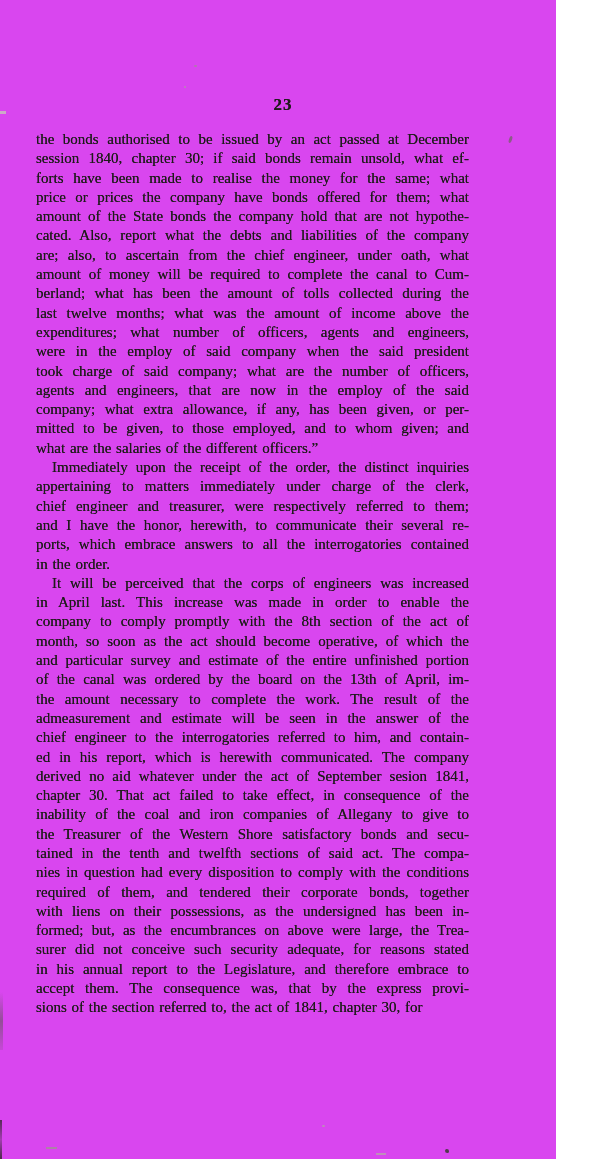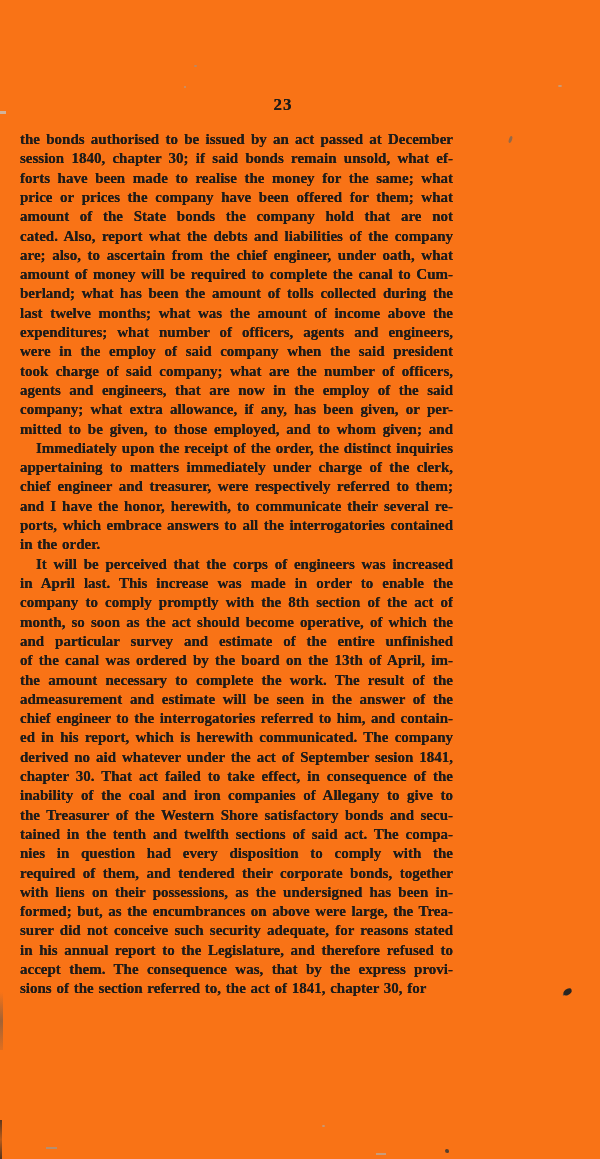--- a/index.html
+++ b/index.html
@@ -2,44 +2,43 @@
 <html><head>
 <meta charset="utf-8">
 <style>
   html, body {
     margin: 0;
     padding: 0;
     background: #ffffff;
   }
   .page {
     position: relative;
-    width: 600px;
+    width: 556px;
     height: 1159px;
-    background: #f97316;
+    background: #d946ef;
     overflow: hidden;
     font-family: "Liberation Serif", serif;
     color: #1e1c1a;
   }
   .page-number {
     position: absolute;
     top: 95px;
     left: 0;
     width: 566px;
     text-align: center;
     font-size: 17px;
     font-weight: bold;
     letter-spacing: 1px;
     text-shadow: 0 0 0.6px rgba(25,22,20,0.85);
   }
   .body-text {
     position: absolute;
     top: 130px;
-    left: 20px;
+    left: 36px;
     width: 433px;
-    font-weight: bold;
   }
   .line {
     font-size: 15px;
     line-height: 19.3px;
     max-height: 19.4px;
     overflow: hidden;
     text-align: justify;
     text-align-last: justify;
     word-spacing: 1px;
     text-shadow: 0 0 0.55px rgba(28,25,22,0.9);
@@ -86,33 +85,34 @@
 </head>
 <body>
 
 <div class="page">
   <div class="page-number">23</div>
 
   <div class="body-text">
       <div class="line">the bonds authorised to be issued by an act passed at December</div>
       <div class="line">session 1840, chapter 30; if said bonds remain unsold, what ef-</div>
       <div class="line">forts have been made to realise the money for the same; what</div>
-      <div class="line">price or prices the company have been offered for them; what</div>
+      <div class="line">price or prices the company have bonds offered for them; what</div>
       <div class="line">amount of the State bonds the company hold that are not hypothe-</div>
       <div class="line">cated. Also, report what the debts and liabilities of the company</div>
       <div class="line">are; also, to ascertain from the chief engineer, under oath, what</div>
       <div class="line">amount of money will be required to complete the canal to Cum-</div>
       <div class="line">berland; what has been the amount of tolls collected during the</div>
       <div class="line">last twelve months; what was the amount of income above the</div>
       <div class="line">expenditures; what number of officers, agents and engineers,</div>
       <div class="line">were in the employ of said company when the said president</div>
       <div class="line">took charge of said company; what are the number of officers,</div>
       <div class="line">agents and engineers, that are now in the employ of the said</div>
       <div class="line">company; what extra allowance, if any, has been given, or per-</div>
       <div class="line">mitted to be given, to those employed, and to whom given; and</div>
+      <div class="line last">what are the salaries of the different officers.”</div>
       <div class="line indent">Immediately upon the receipt of the order, the distinct inquiries</div>
       <div class="line">appertaining to matters immediately under charge of the clerk,</div>
       <div class="line">chief engineer and treasurer, were respectively referred to them;</div>
       <div class="line">and I have the honor, herewith, to communicate their several re-</div>
       <div class="line">ports, which embrace answers to all the interrogatories contained</div>
       <div class="line last">in the order.</div>
       <div class="line indent">It will be perceived that the corps of engineers was increased</div>
       <div class="line">in April last. This increase was made in order to enable the</div>
       <div class="line">company to comply promptly with the 8th section of the act of</div>
       <div class="line">month, so soon as the act should become operative, of which the</div>
@@ -125,21 +125,21 @@
       <div class="line">derived no aid whatever under the act of September sesion 1841,</div>
       <div class="line">chapter 30. That act failed to take effect, in consequence of the</div>
       <div class="line">inability of the coal and iron companies of Allegany to give to</div>
       <div class="line">the Treasurer of the Western Shore satisfactory bonds and secu-</div>
       <div class="line">tained in the tenth and twelfth sections of said act. The compa-</div>
       <div class="line">nies in question had every disposition to comply with the conditions</div>
       <div class="line">required of them, and tendered their corporate bonds, together</div>
       <div class="line">with liens on their possessions, as the undersigned has been in-</div>
       <div class="line">formed; but, as the encumbrances on above were large, the Trea-</div>
       <div class="line">surer did not conceive such security adequate, for reasons stated</div>
-      <div class="line">in his annual report to the Legislature, and therefore refused to</div>
+      <div class="line">in his annual report to the Legislature, and therefore embrace to</div>
       <div class="line">accept them. The consequence was, that by the express provi-</div>
       <div class="line last">sions of the section referred to, the act of 1841, chapter 30, for</div>
     </div>
 
   <div class="artifact edge-mark"></div>
   <div class="artifact speck-comma"></div>
   <div class="artifact dot-a"></div>
   <div class="artifact dot-b"></div>
   <div class="artifact dot-c"></div>
   <div class="artifact dot-d"></div>

